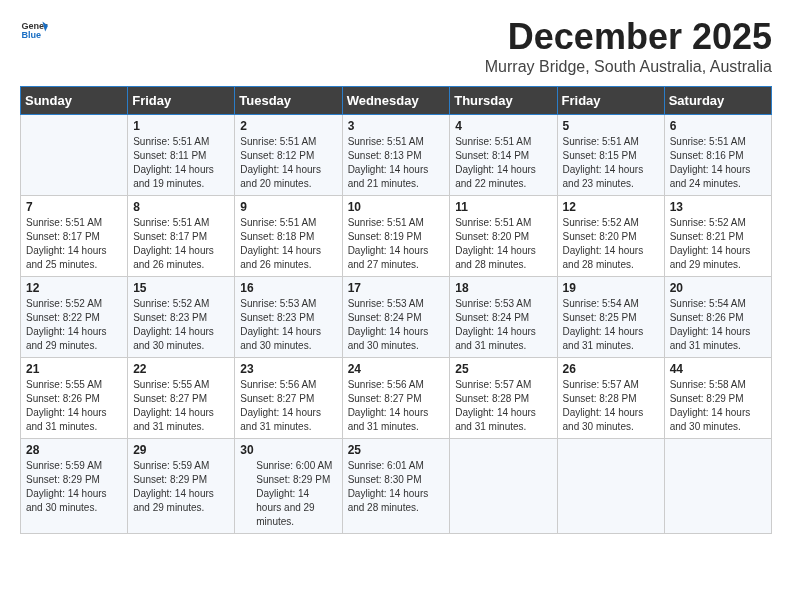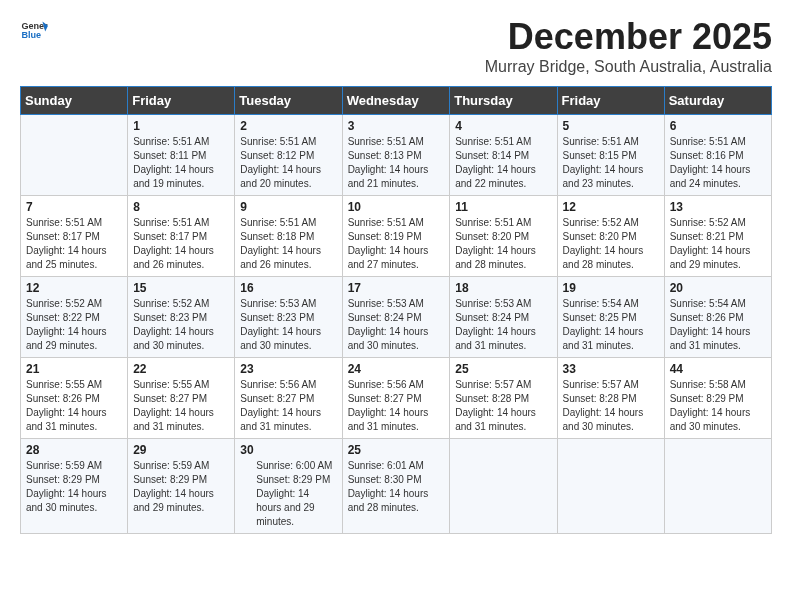--- a/index.html
+++ b/index.html
@@ -265,21 +265,21 @@
 Sunset: 8:27 PM
 Daylight: 14 hours and 31 minutes.</div>
         </td>
         <td>
           <span class="day-number">25</span>
           <div class="day-info" style="white-space: pre-line;">Sunrise: 5:57 AM
 Sunset: 8:28 PM
 Daylight: 14 hours and 31 minutes.</div>
         </td>
         <td>
-          <span class="day-number">33</span>
+          <span class="day-number">26</span>
           <div class="day-info" style="white-space: pre-line;">Sunrise: 5:57 AM
 Sunset: 8:28 PM
 Daylight: 14 hours and 30 minutes.</div>
         </td>
         <td>
           <span class="day-number">44</span>
           <div class="day-info" style="white-space: pre-line;">Sunrise: 5:58 AM
 Sunset: 8:29 PM
 Daylight: 14 hours and 30 minutes.</div>
         </td>

